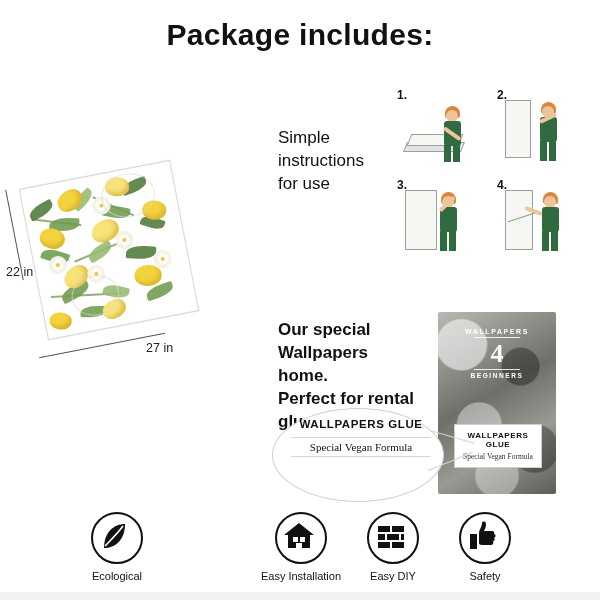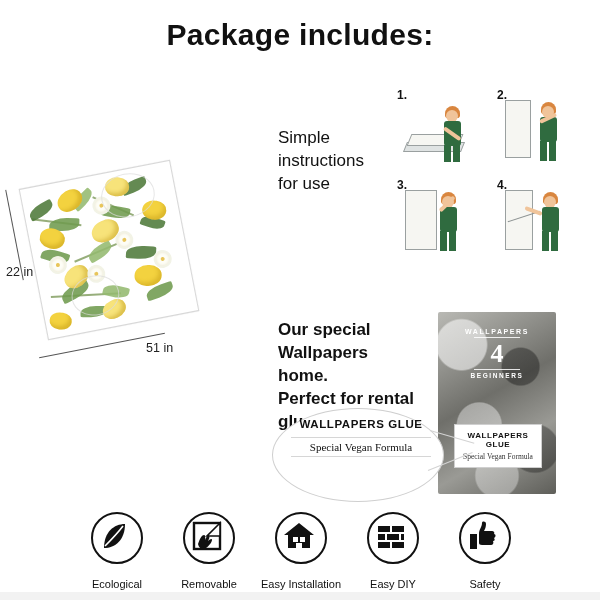--- a/index.html
+++ b/index.html
@@ -298,21 +298,21 @@
   }
   .f-circle {
     width: 48px;
     height: 48px;
     border-radius: 50%;
     border: 2px solid #111;
     margin: 0 auto;
     position: relative;
   }
   .f-label {
-    margin-top: 14px;
+    margin-top: 6px;
     font-size: 11px;
     color: #111;
   }
   .divider {
     position: absolute;
     left: 0; top: 592px;
     width: 600px; height: 8px;
     background: #f2f2f2;
   }
 </style>
@@ -362,21 +362,21 @@
       <span class="blossom" style="left:70px; top:24px;"></span>
 
       <span class="hairline" style="left:78px; top:4px; width:52px; height:42px;"></span>
       <span class="hairline" style="left:30px; top:98px; width:46px; height:38px;"></span>
     </div>
 
     <div class="dim-line" style="left:-4px; top:24px; width:1px; height:92px; transform:rotate(-11deg);"></div>
     <div class="dim-label" style="left:-12px; top:100px;">22 in</div>
 
     <div class="dim-line" style="left:20px; top:180px; width:128px; transform:rotate(-11deg);"></div>
-    <div class="dim-label" style="left:128px; top:176px;">51 in</div>
+    <div class="dim-label" style="left:128px; top:176px;">27 in</div>
   </div>
 
 
   <div class="instr-title">
     <div>Simple</div>
     <div>instructions</div>
     <div>for use</div>
   </div>
 
   <div class="steps">
@@ -468,30 +468,20 @@
     <div class="feature" style="left:62px; top:0;">
       <div class="f-circle">
         <svg width="44" height="44" viewBox="0 0 44 44" style="position:absolute; left:0; top:0;">
           <path d="M32 10 C32 26 22 34 11 34 C11 18 21 10 32 10 Z" fill="#111"></path>
           <path d="M30 12 C24 20 18 26 12 32" stroke="#fff" stroke-width="1.6" fill="none"></path>
         </svg>
       </div>
       <div class="f-label">Ecological</div>
     </div>
 
-    <div class="feature" style="left:154px; top:0;">
-      <div class="f-circle">
-        <svg width="44" height="44" viewBox="0 0 44 44" style="position:absolute; left:0; top:0;">
-          <rect x="9" y="9" width="26" height="26" fill="none" stroke="#111" stroke-width="2.4"></rect>
-          <path d="M35 9 L22 22 L35 22 Z" fill="#fff" stroke="#111" stroke-width="1.6"></path>
-          <path d="M13 30 c2-6 4-9 6-9 2 0 1 3 1 5 1-3 3-5 4-4 1 1 0 3-1 5 2-2 4-3 4-1 0 2-3 6-6 8-3 2-7 1-8-4z" fill="#111"></path>
-        </svg>
-      </div>
-      <div class="f-label">Removable</div>
-    </div>
 
     <div class="feature" style="left:246px; top:0;">
       <div class="f-circle">
         <svg width="44" height="44" viewBox="0 0 44 44" style="position:absolute; left:0; top:0;">
           <path d="M22 9 L37 21 L33 21 L33 34 L11 34 L11 21 L7 21 Z" fill="#111"></path>
           <rect x="16" y="23" width="5" height="5" fill="#fff"></rect>
           <rect x="23" y="23" width="5" height="5" fill="#fff"></rect>
           <rect x="19" y="29" width="6" height="5" fill="#fff"></rect>
         </svg>
       </div>

